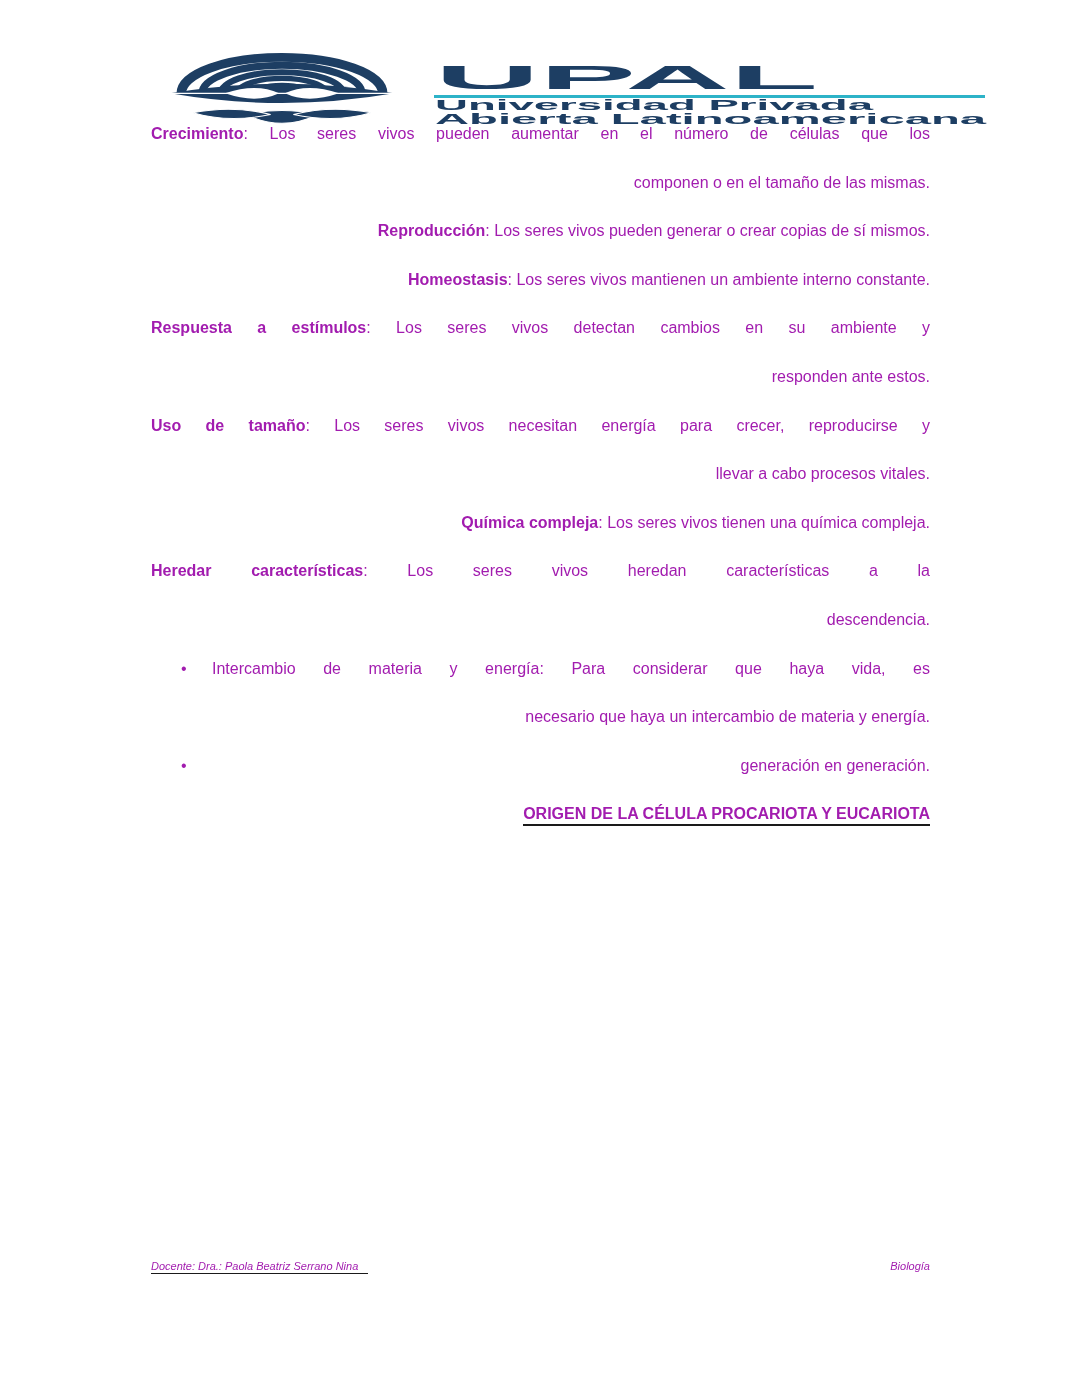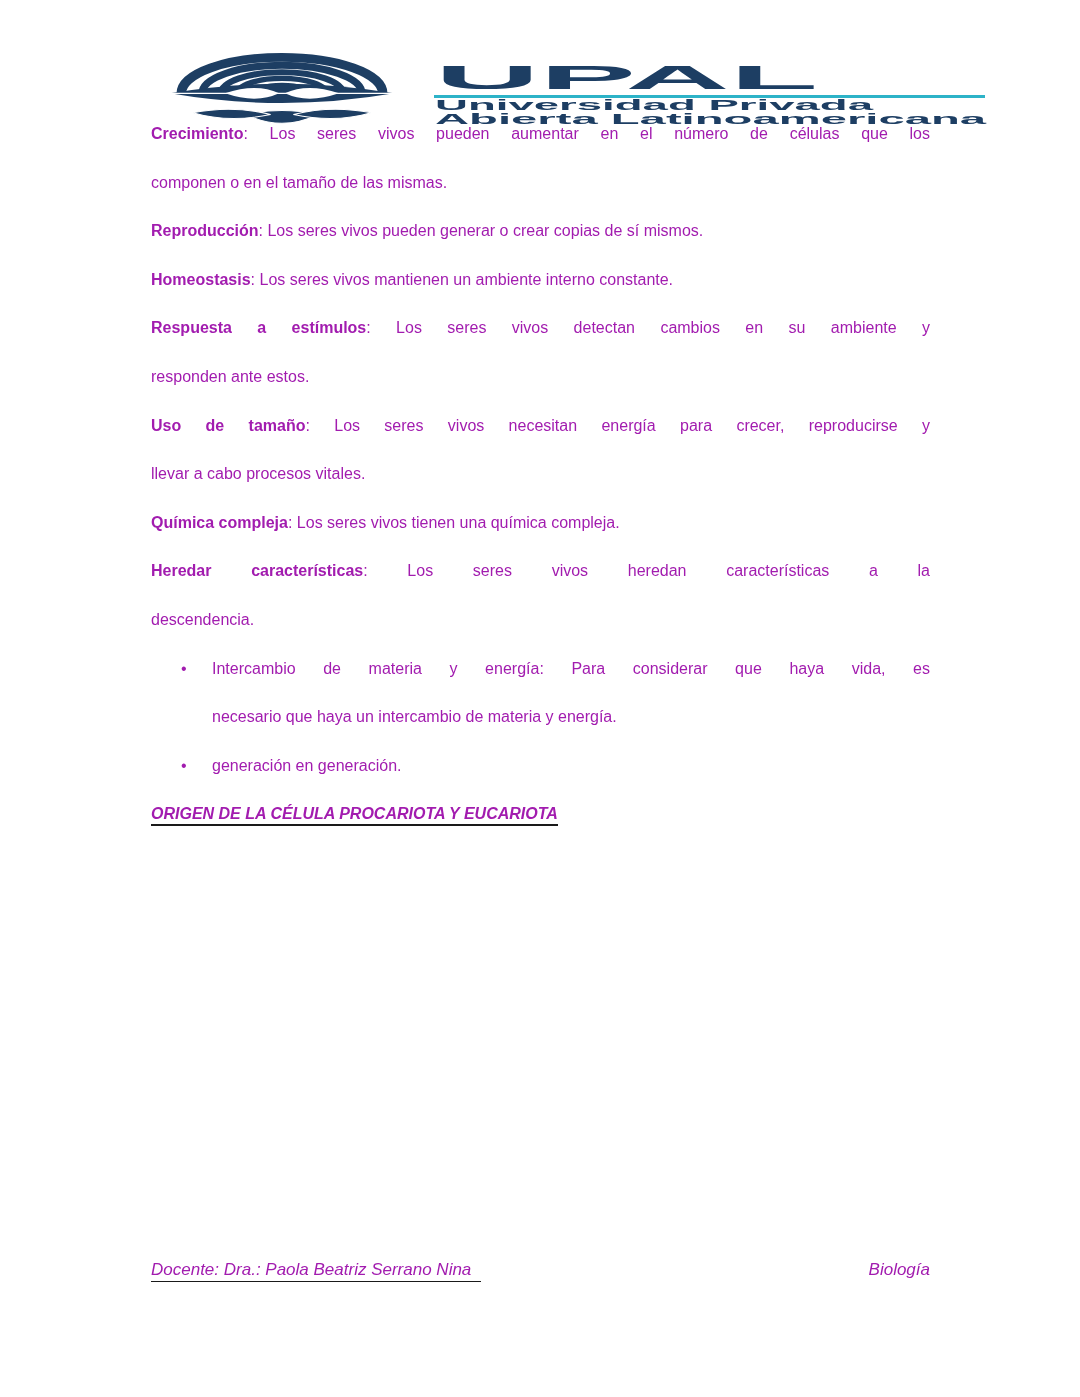--- a/index.html
+++ b/index.html
@@ -20,36 +20,36 @@
     fill:#1d3e63;
   }
   
   .content{
     position:absolute;
     left:151px;top:110px;width:779px;
     font-size:16px;
     line-height:48.6px;
   }
   .para{margin:0;}
-  .ln{text-align:left;}
+  .ln{text-align:right;}
   .ln.just{text-align:justify;text-align-last:justify;}
   .term{font-weight:bold;}
   .bullet{position:relative;padding-left:61px;}
   .bullet .dot{position:absolute;left:30px;top:0;}
-  .heading{font-weight:bold;font-style:italic;}
+  .heading{font-weight:bold;}
   .hd-underline{
     border-bottom:2px solid #1a1a1a;
     padding-bottom:2px;
   }
   
   .footer{
     position:absolute;
     left:151px;right:150px;top:1260px;
     display:flex;justify-content:space-between;align-items:baseline;
-    font-size:17px;font-style:italic;
+    font-size:11px;font-style:italic;
   }
   .footer-left{
     border-bottom:1.6px solid #1a1a1a;
     padding-bottom:1px;
     padding-right:10px;
   }
 </style>
 </head>
 <body>
 

